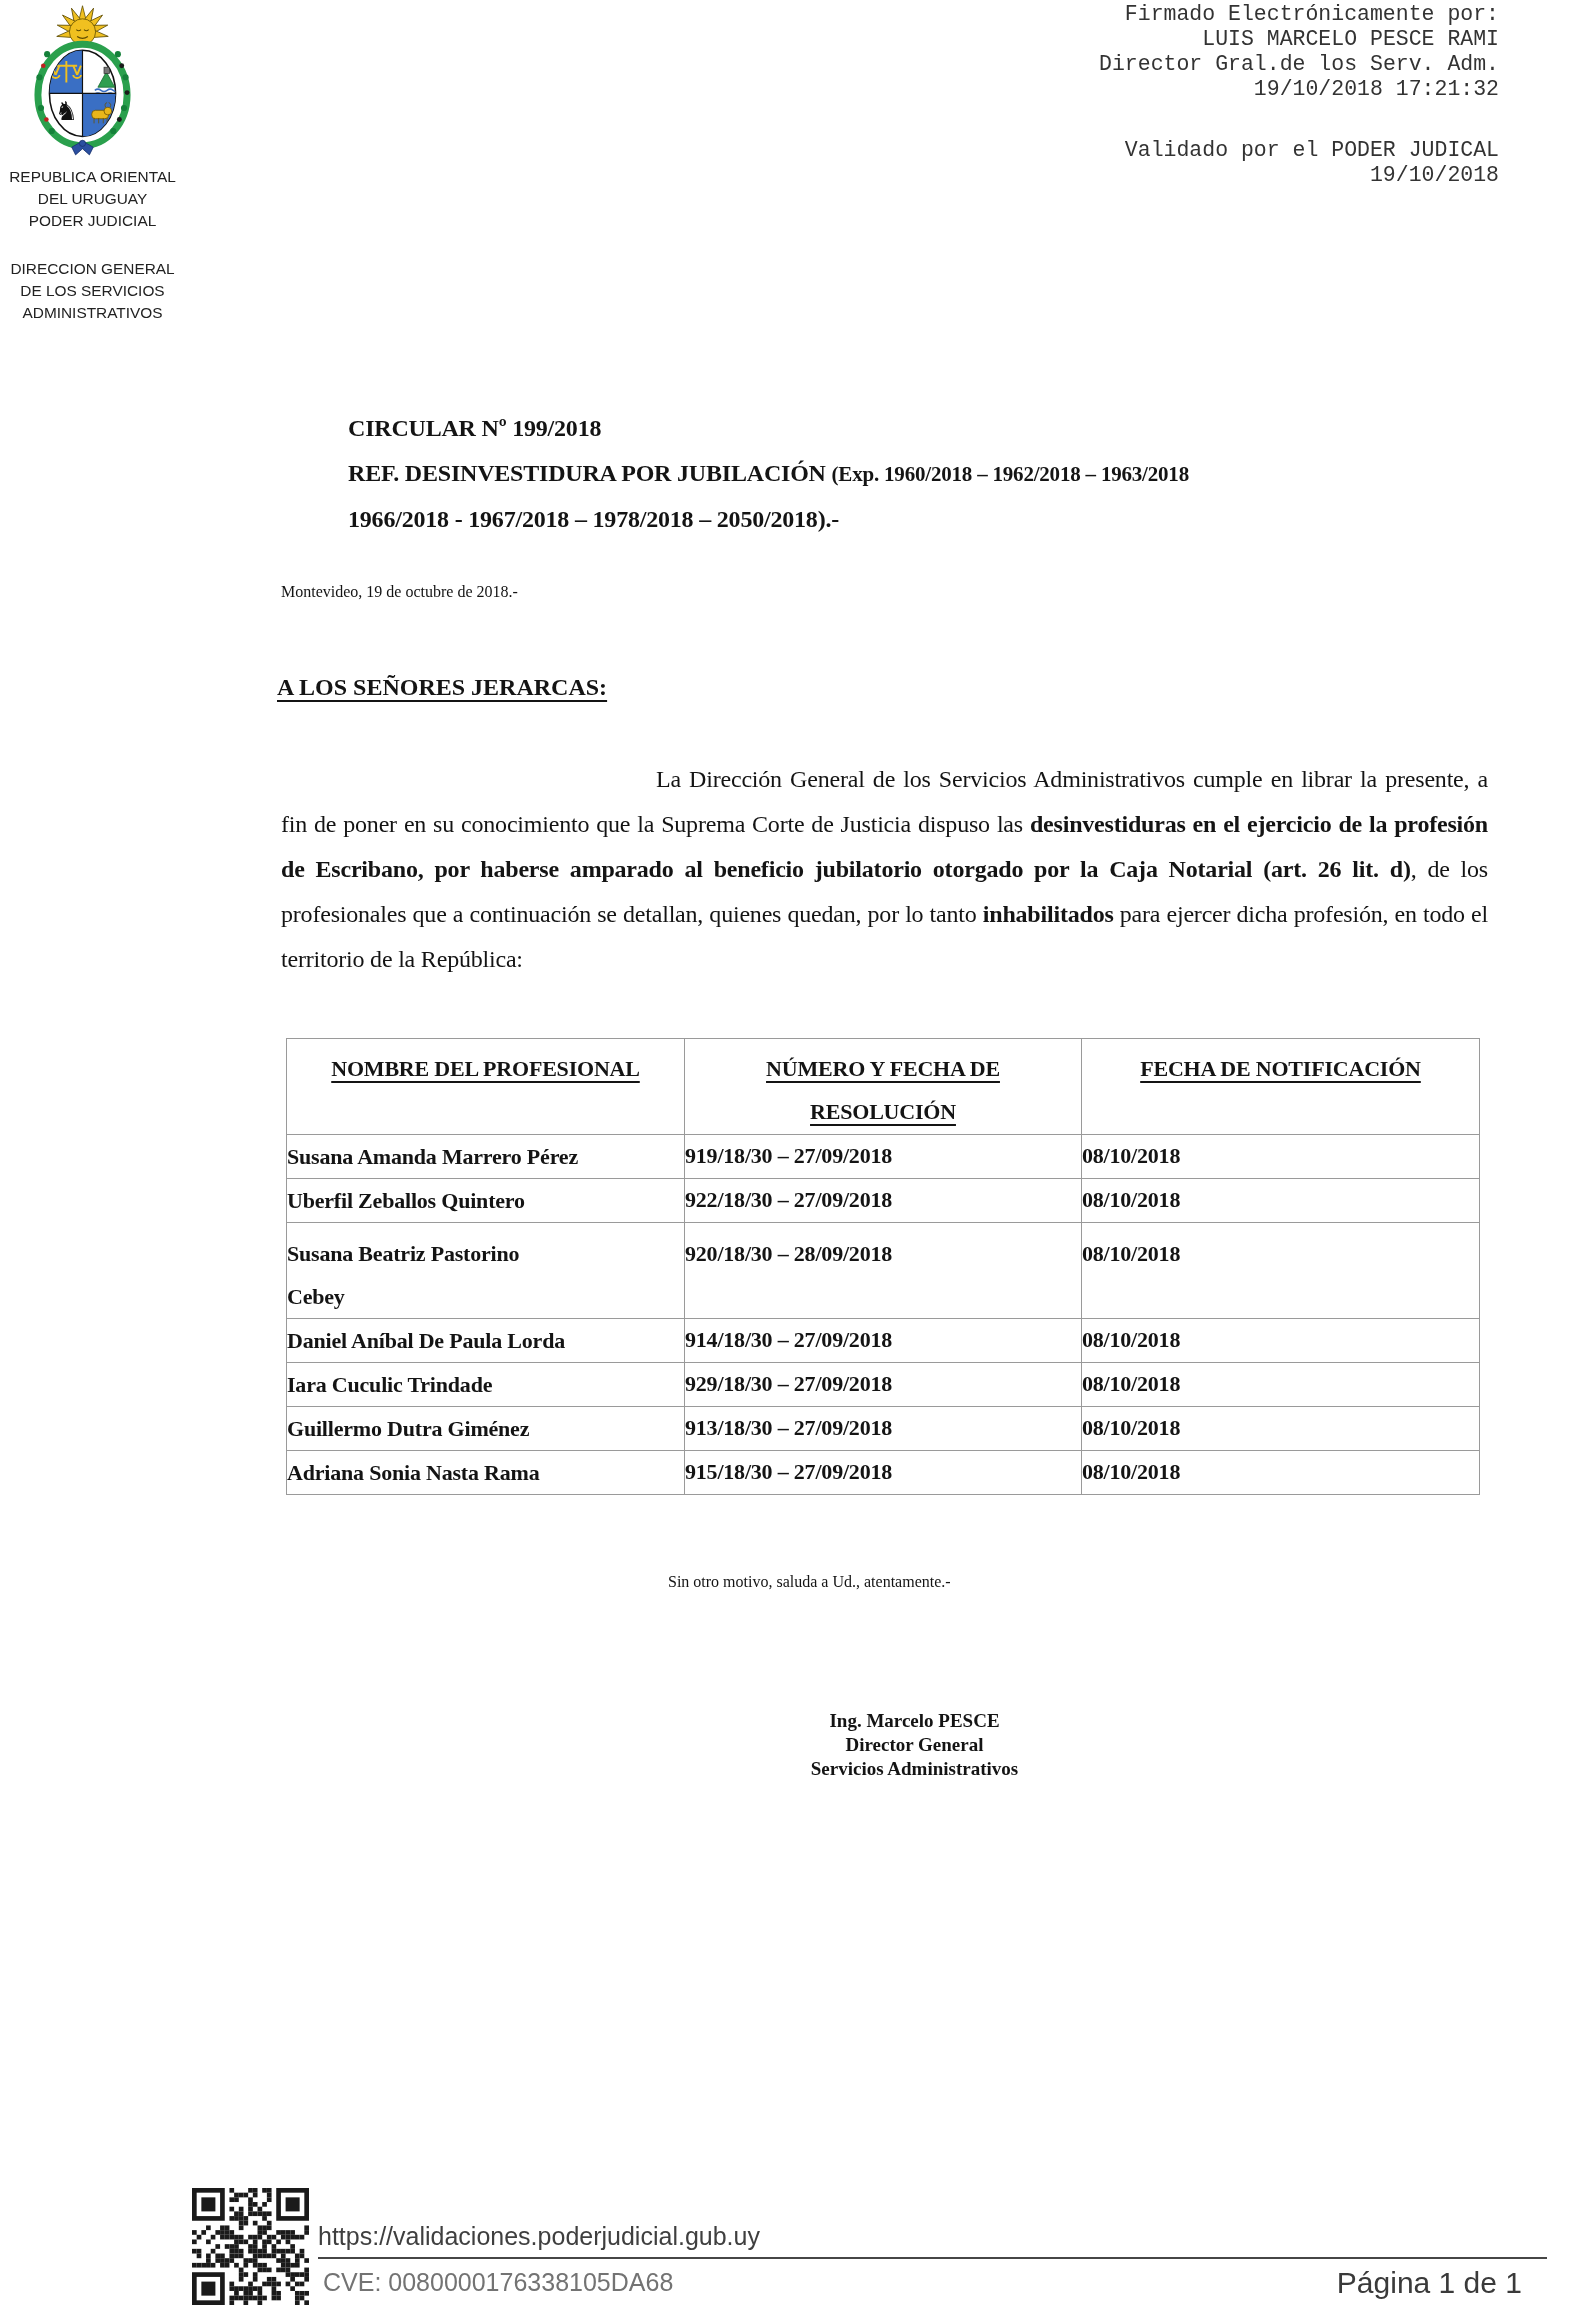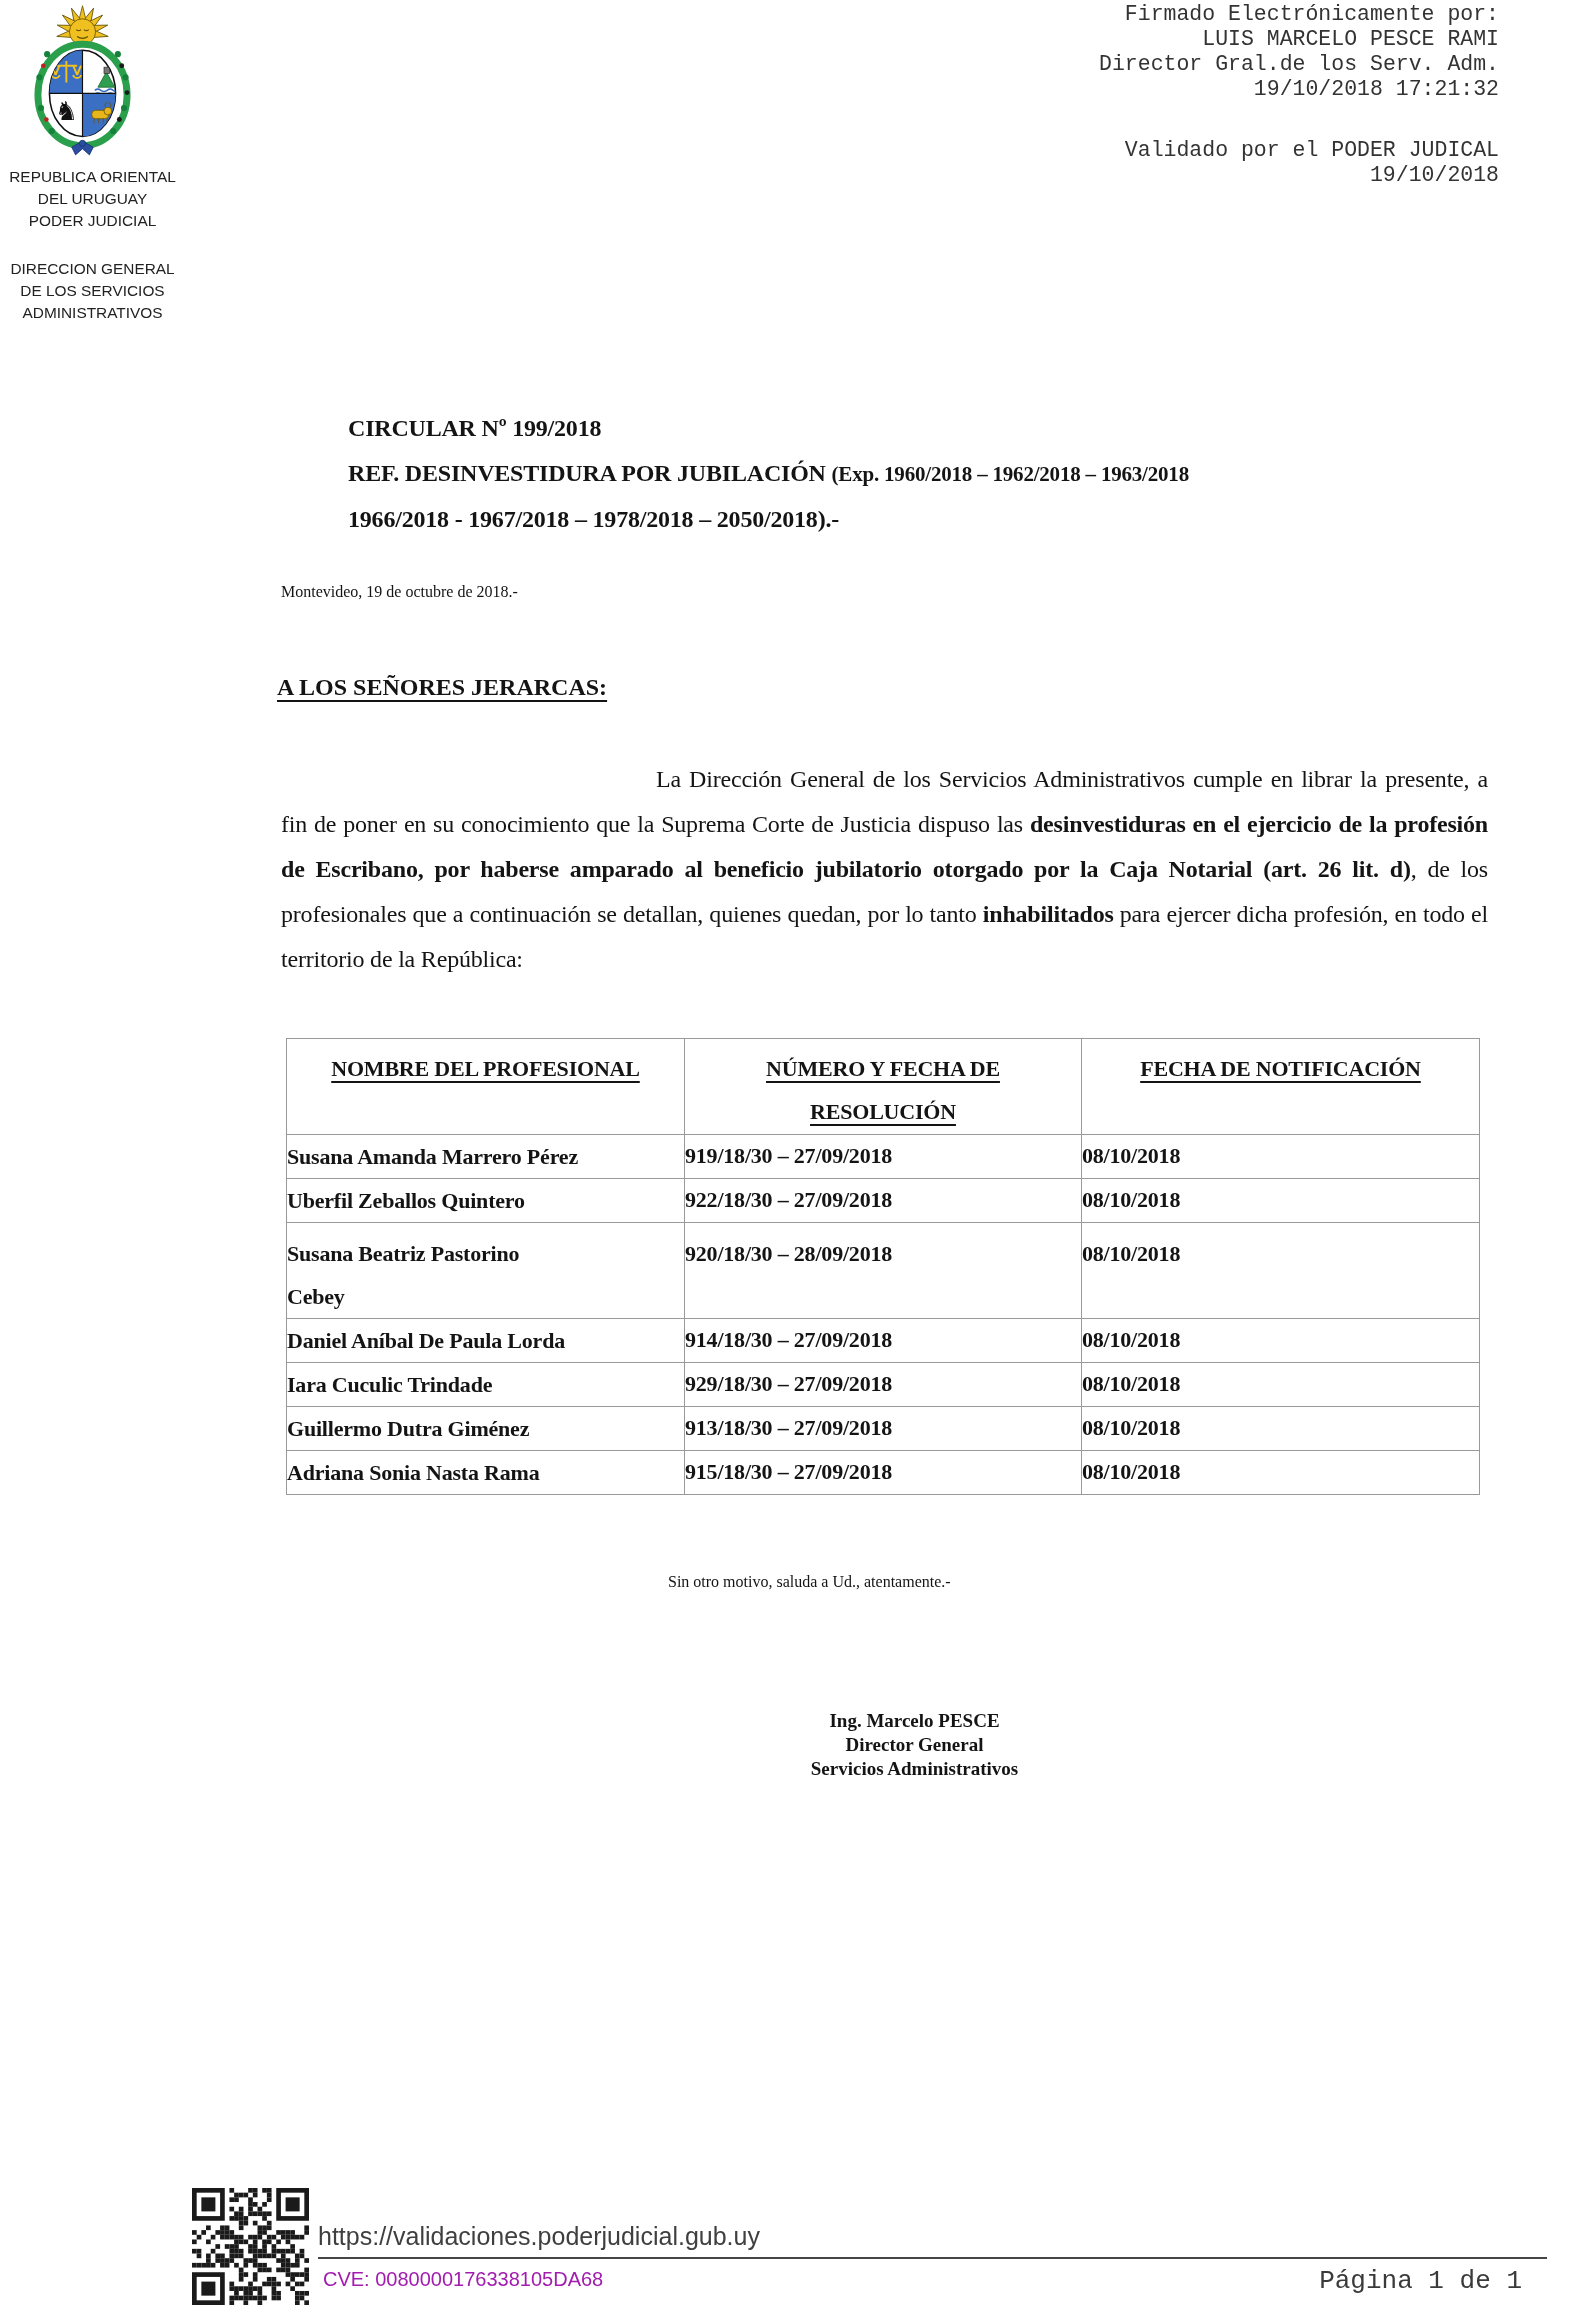--- a/index.html
+++ b/index.html
@@ -50,23 +50,23 @@
   
   .closing{position:absolute;left:668px;top:1573px;font-size:16px;}
   .sigblock{position:absolute;left:684px;top:1709px;width:461px;text-align:center;
     font-size:19px;font-weight:bold;line-height:24px;}
   
   .qr{position:absolute;left:192px;top:2188px;width:117px;height:117px;}
   .footer-url{position:absolute;left:318px;top:2222px;
     font-family:"Liberation Sans", sans-serif;font-size:25px;color:#3f3f3f;}
   .footer-divider{position:absolute;left:318px;top:2257px;width:1229px;height:2.3px;background:#464646;}
   .footer-cve{position:absolute;left:323px;top:2268px;
-    font-family:"Liberation Sans", sans-serif;font-size:20px;color:#a21caf;}
+    font-family:"Liberation Sans", sans-serif;font-size:25px;color:#737373;}
   .footer-page{position:absolute;right:73px;top:2266px;
-    font-family:Liberation Mono, monospace;font-size:26px;color:#3a3a3a;}
+    font-family:Liberation Sans, sans-serif;font-size:30px;color:#3a3a3a;}
 </style>
 </head>
 <body>
 
 <div class="page">
 
   <div class="stamp stamp-signed">
     <div>Firmado Electrónicamente por:</div>
     <div>LUIS MARCELO PESCE RAMI</div>
     <div>Director Gral.de los Serv. Adm.</div>

